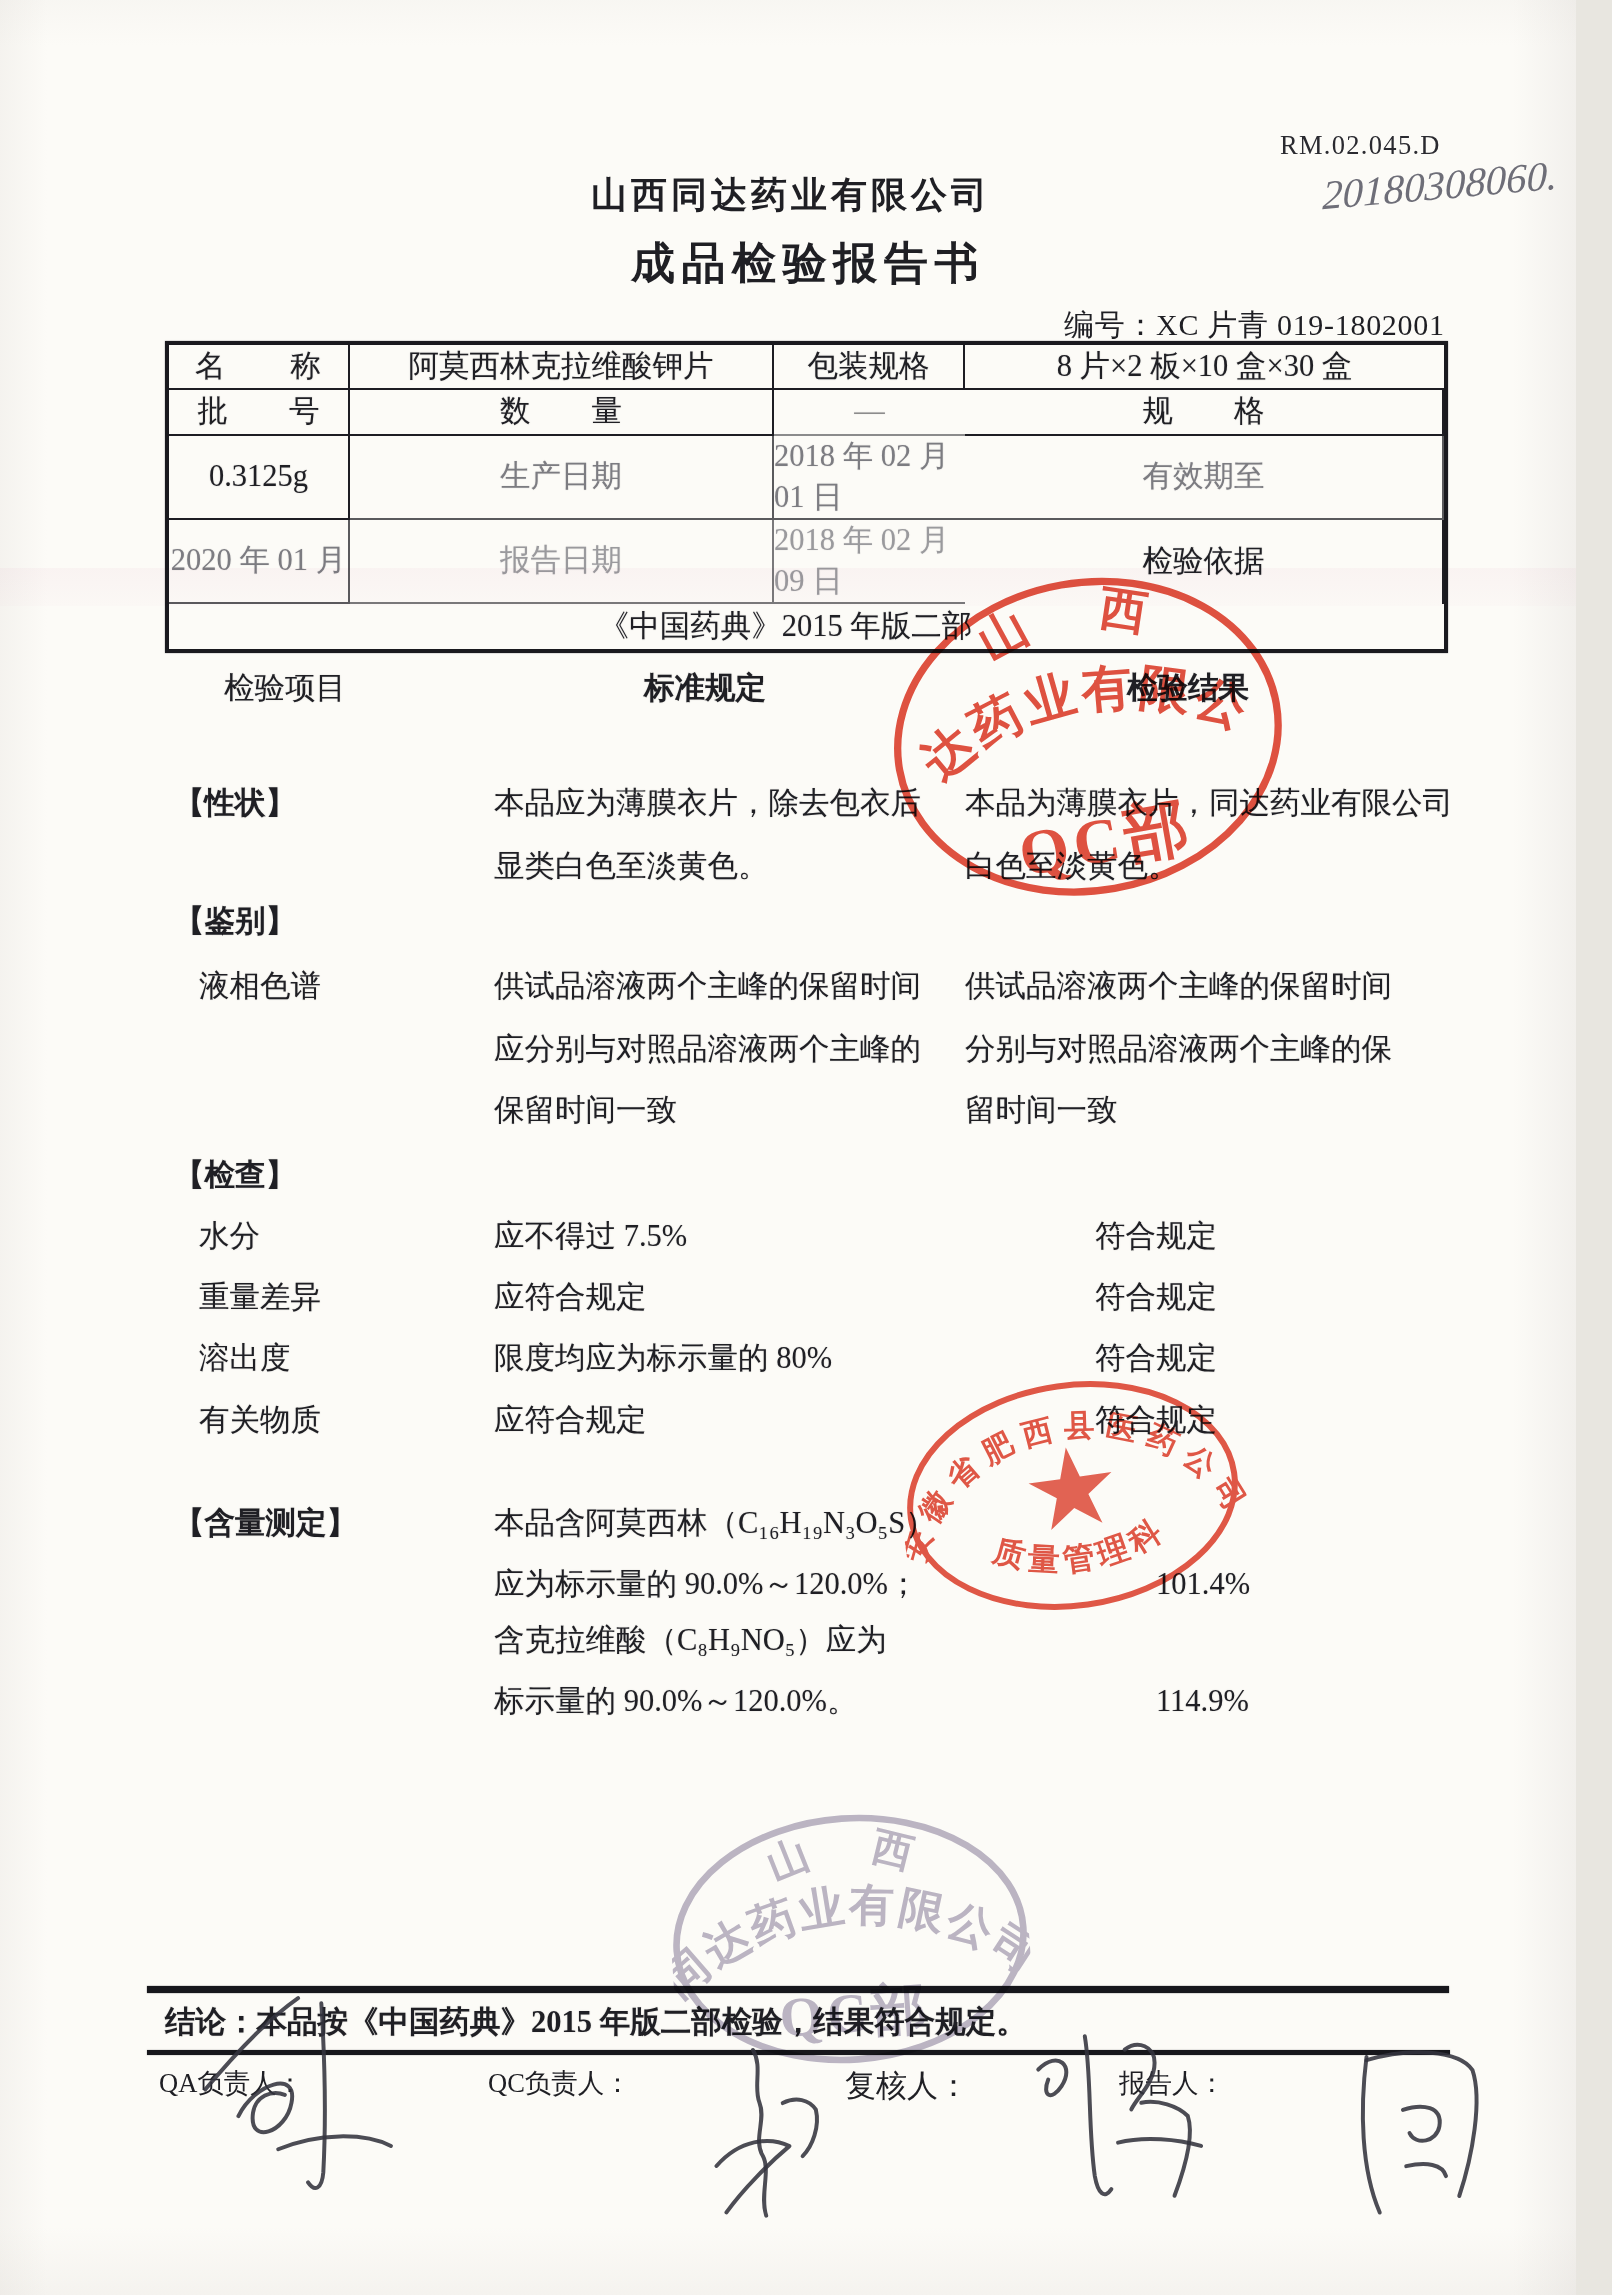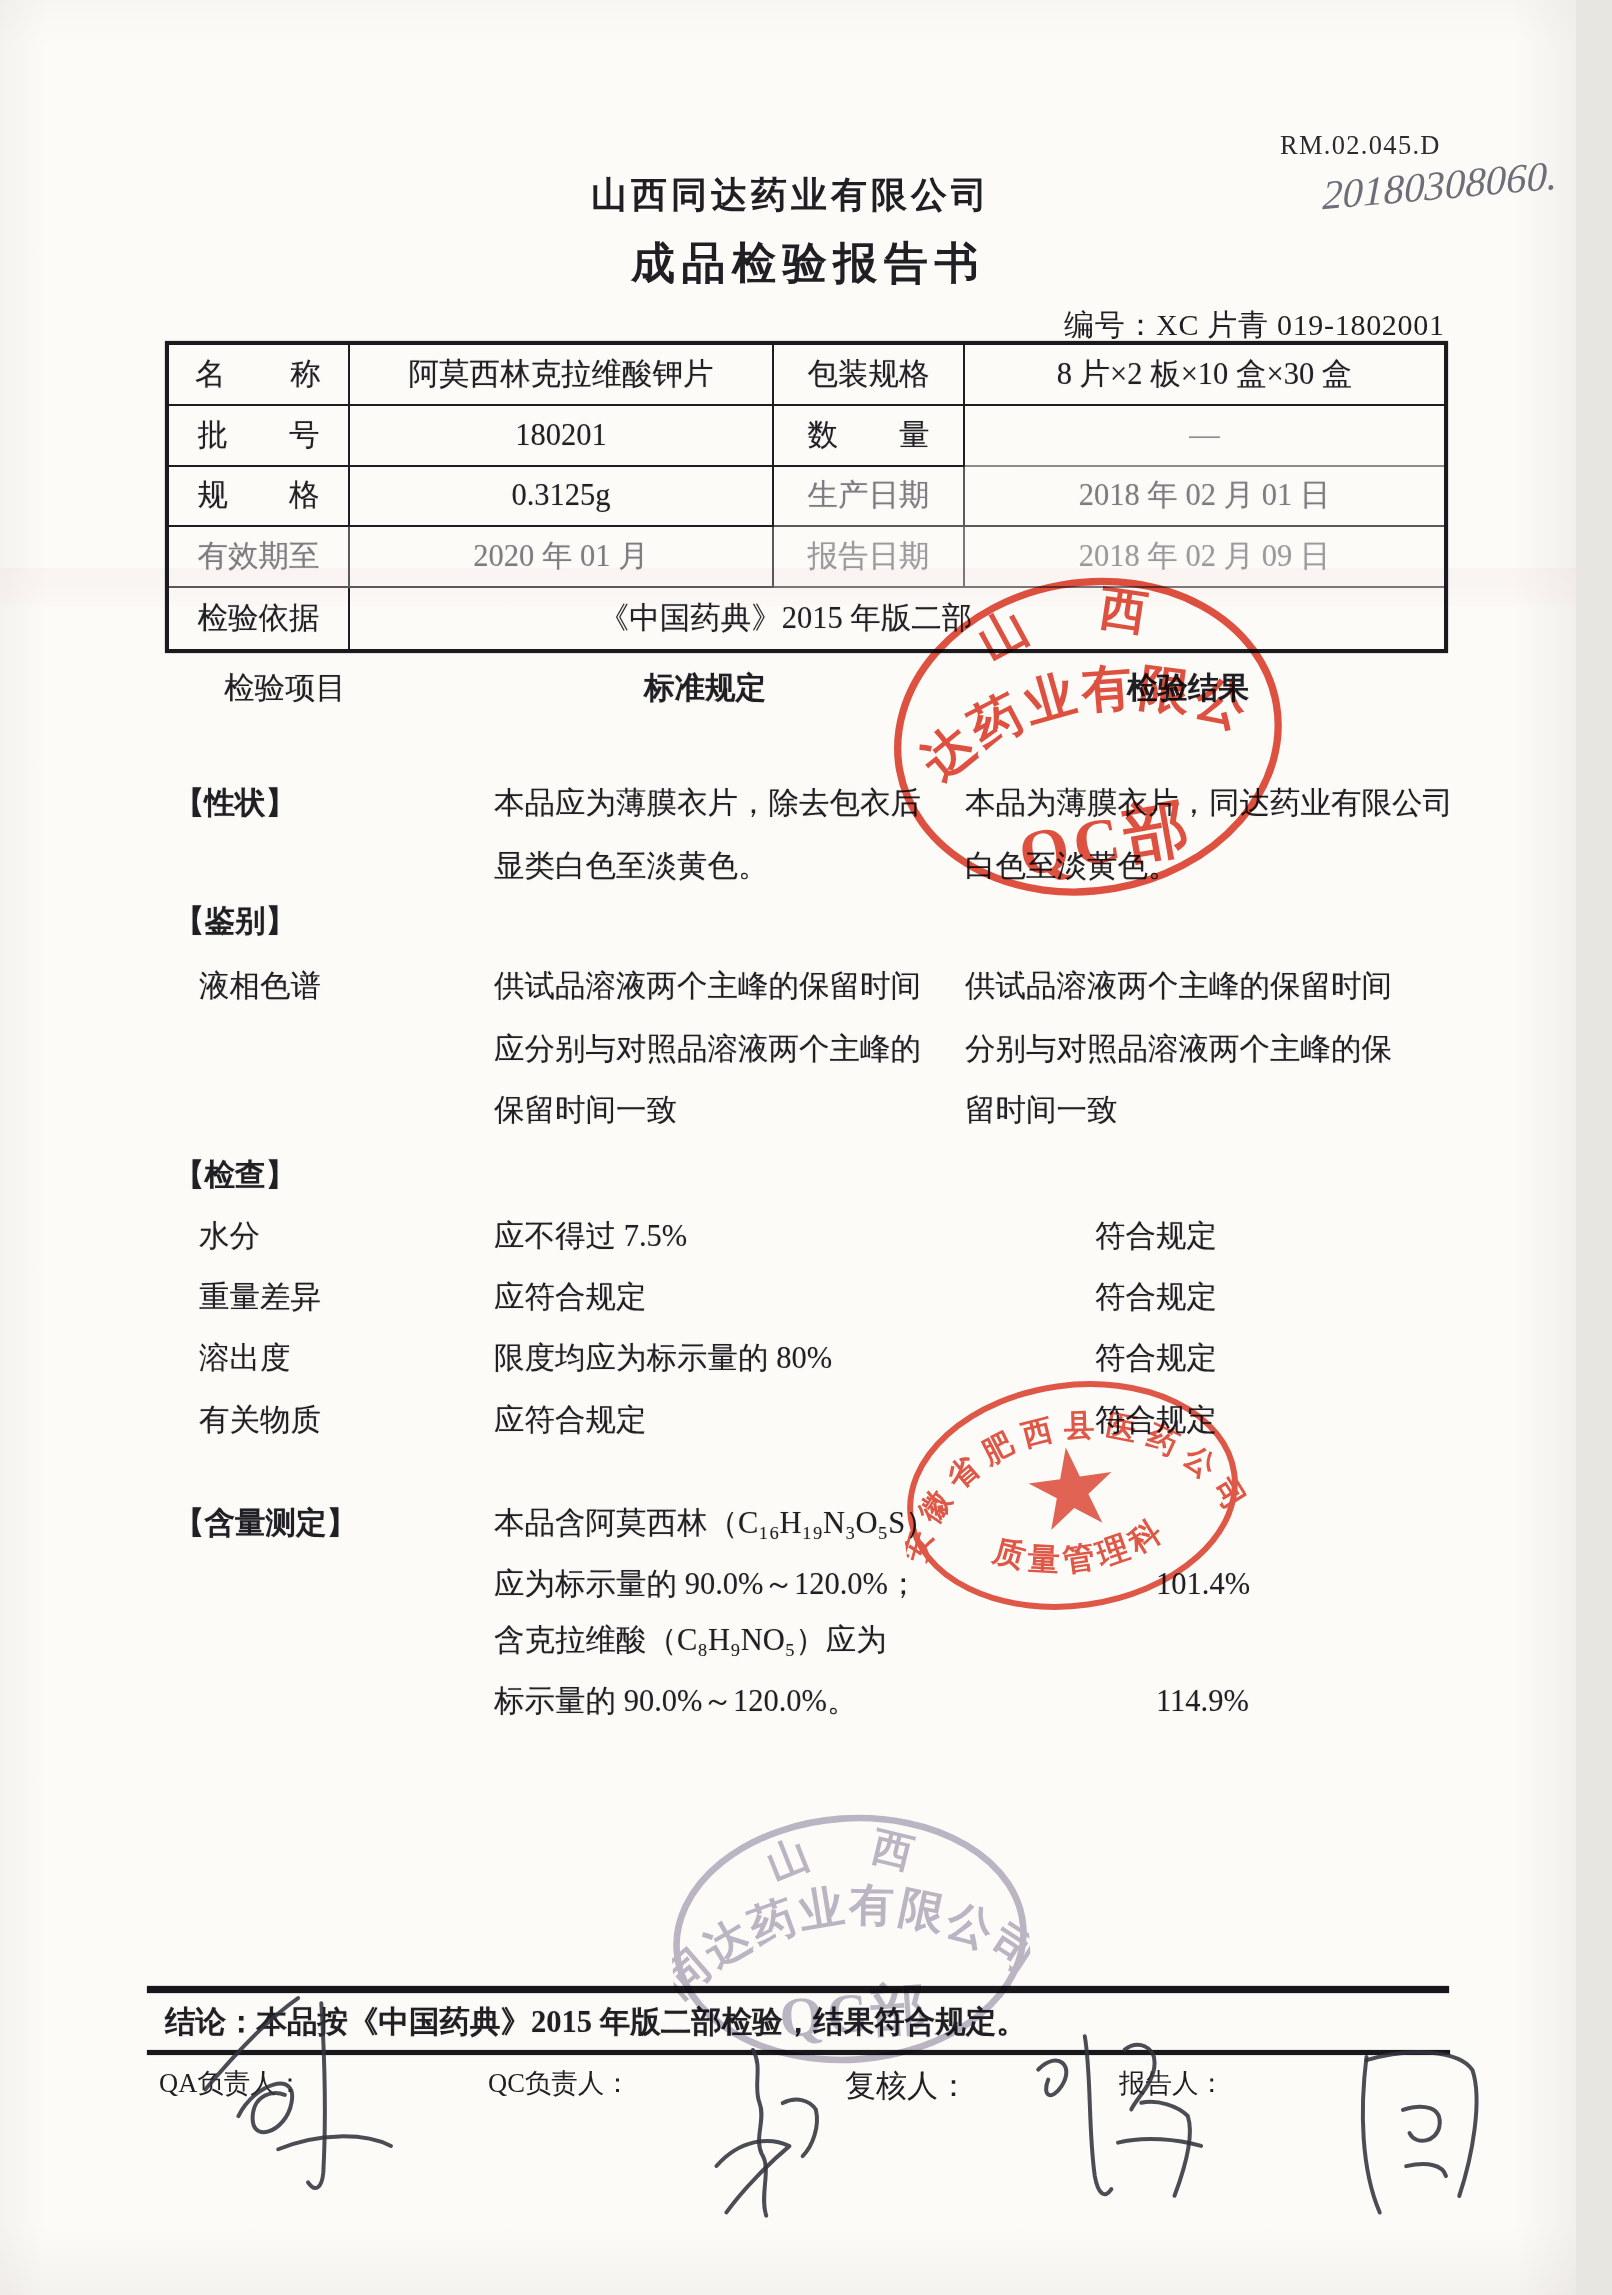--- a/index.html
+++ b/index.html
@@ -62,21 +62,20 @@
 
   <div class="scanline" style="top:568px;"></div>
 
   <div class="info-table">
     <div class="cell" style="letter-spacing:1.3px;">名　　称</div>
     <div class="cell">阿莫西林克拉维酸钾片</div>
     <div class="cell">包装规格</div>
     <div class="cell last-col">8 片×2 板×10 盒×30 盒</div>
 
     <div class="cell">批　　号</div>
-    <div class="cell">180201</div>
     <div class="cell">数　　量</div>
     <div class="cell last-col dash">—</div>
 
     <div class="cell">规　　格</div>
     <div class="cell">0.3125g</div>
     <div class="cell faded">生产日期</div>
     <div class="cell last-col faded">2018 年 02 月 01 日</div>
 
     <div class="cell faded">有效期至</div>
     <div class="cell faded">2020 年 01 月</div>

